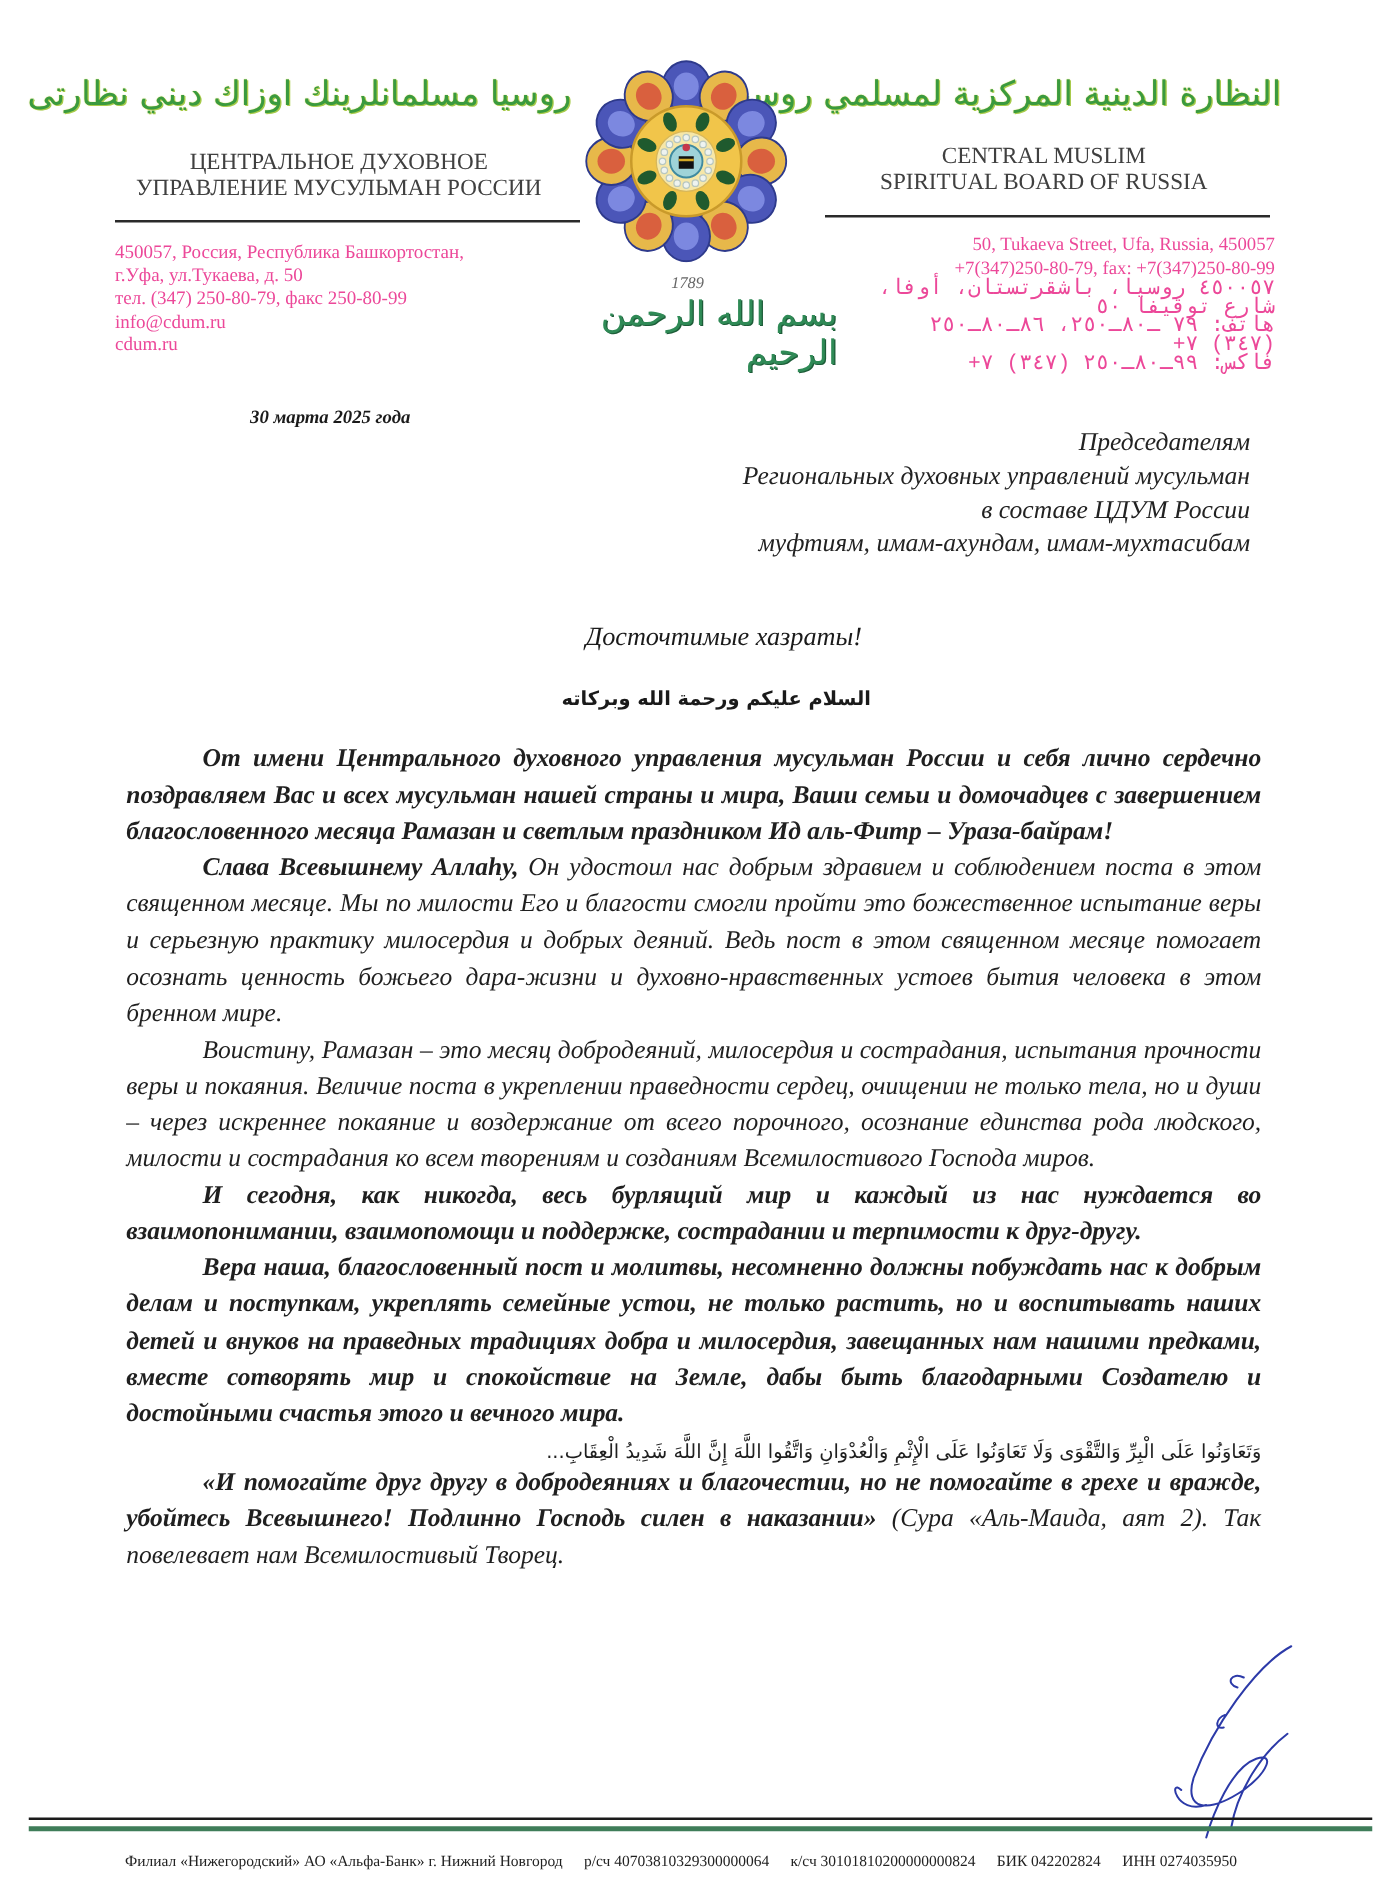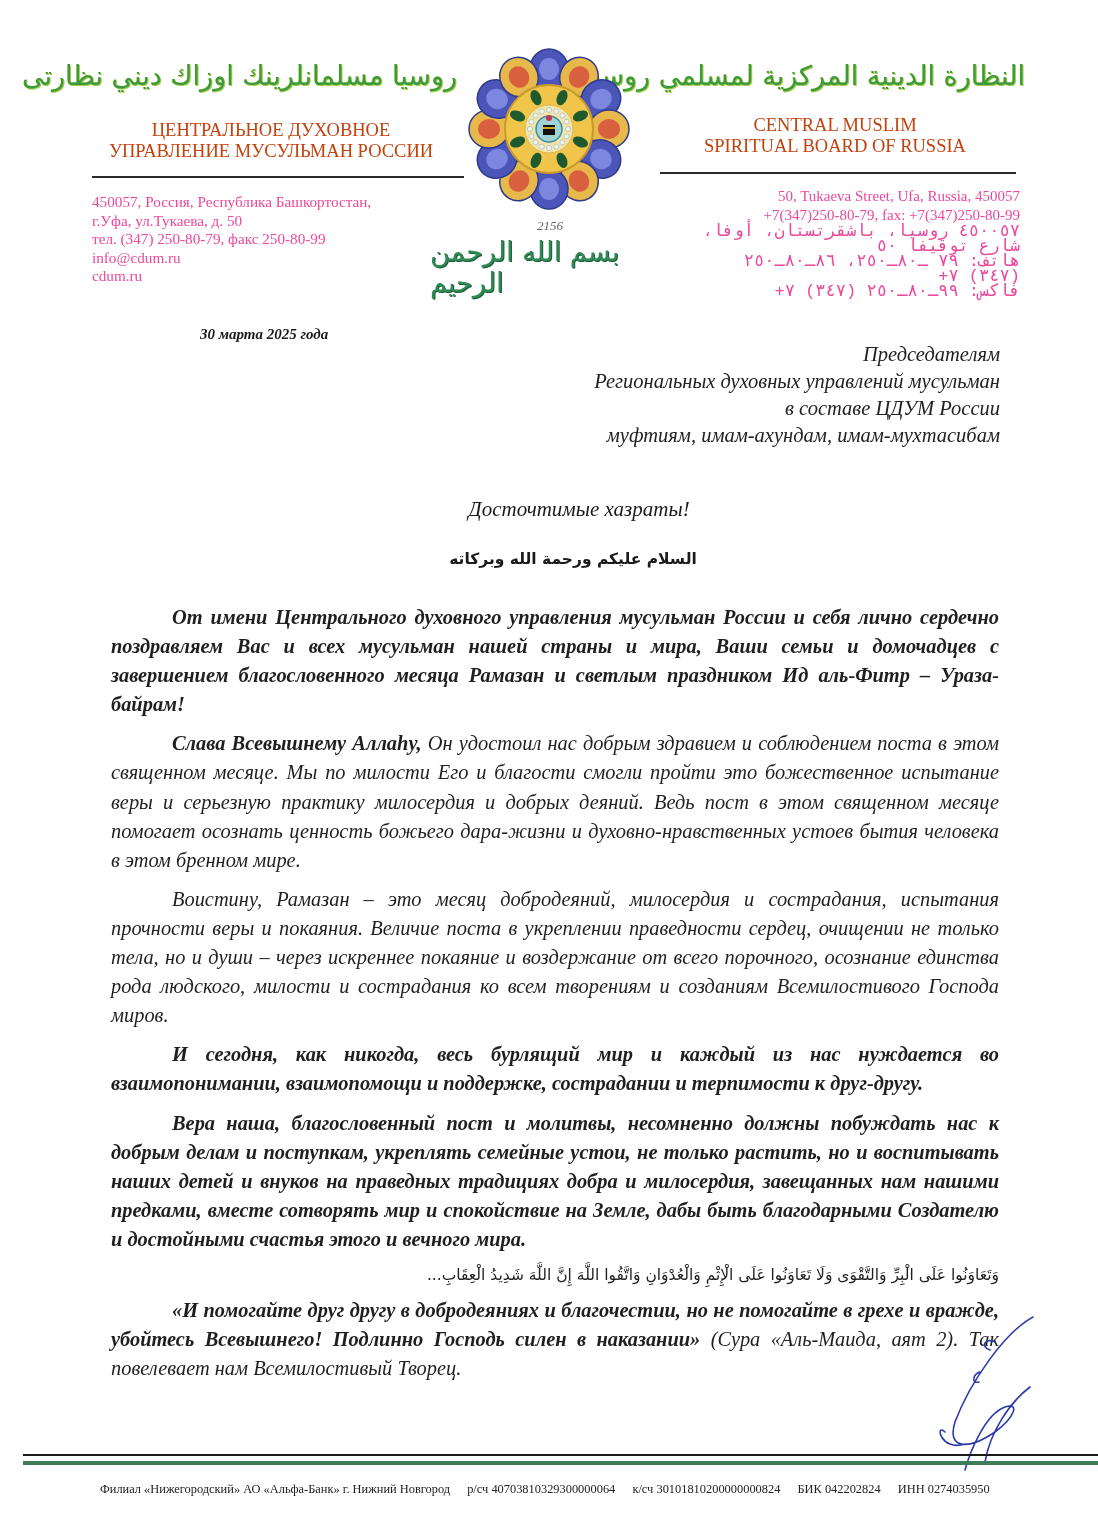--- a/index.html
+++ b/index.html
@@ -3,51 +3,51 @@
 <meta charset="utf-8">
 <style>
   html, body { margin: 0; padding: 0; background: #ffffff; }
   body { width: 1098px; height: 1522px; position: relative; overflow: hidden; color: #1a1a1a; font-family: "Liberation Serif", serif; }
   .abs { position: absolute; }
 
   
   .arabic-banner { font-family: "DejaVu Sans", sans-serif; color: #3a9a3f; font-size: 27px; direction: rtl; white-space: nowrap; text-shadow: 0 0 1px #c9d640, 1px 1px 0 #a3c94a; letter-spacing: 1px; }
   #ar-left { left: 92px; top: 60px; width: 365px; text-align: center; }
   #ar-right { left: 665px; top: 60px; width: 360px; text-align: center; }
-  .org-name { font-size: 18.5px; text-align: center; line-height: 21px; color: #c2410c; }
+  .org-name { font-size: 18.5px; text-align: center; line-height: 21px; color: #404040; }
   #org-ru { left: 86px; top: 120px; width: 370px; }
   #org-en { left: 660px; top: 115px; width: 350px; text-align: center; }
   .hr-head { height: 2px; background: #2a2a2a; }
   #hr-left { left: 92px; top: 176px; width: 372px; }
   #hr-right { left: 660px; top: 172px; width: 356px; }
 
   .addr { font-size: 15.2px; line-height: 18.5px; color: #ec4899; }
   #addr-ru { left: 92px; top: 193px; width: 370px; }
   #addr-ru .bold { font-weight: normal; }
   #addr-en { left: 690px; top: 187px; width: 330px; text-align: right; font-size: 15px; line-height: 18.5px; }
   #addr-en .ar { font-family: Liberation Mono, monospace; font-size: 17px; line-height: 15px; direction: rtl; }
 
   
   #emblem { left: 468px; top: 48px; width: 162px; height: 162px; }
   #emblem-year { left: 520px; top: 218px; width: 60px; text-align: center; font-style: italic; font-size: 13px; color: #666; }
-  #bismillah { left: 430px; top: 236px; width: 240px; text-align: left; font-family: "DejaVu Sans", sans-serif; color: #2f8a56; font-size: 27px; direction: rtl; text-shadow: 1px 1px 0 #1d5c38; }
+  #bismillah { left: 430px; top: 236px; width: 240px; text-align: right; font-family: "DejaVu Sans", sans-serif; color: #2f8a56; font-size: 27px; direction: rtl; text-shadow: 1px 1px 0 #1d5c38; }
 
   
   #date { left: 162px; top: 326px; font-style: italic; font-weight: bold; font-size: 15px; margin-left: 38px; }
 
   
   #addressee { left: 470px; top: 341px; width: 530px; text-align: right; font-style: italic; font-size: 20.5px; line-height: 27px; color: #222; }
 
   
   #greeting { left: 0; top: 497px; width: 1098px; text-align: center; padding-left: 60px; box-sizing: border-box; font-style: italic; font-weight: normal; font-size: 21px; }
   #salam { left: 0; top: 550px; width: 1098px; padding-left: 48px; box-sizing: border-box; text-align: center; font-family: "DejaVu Sans", sans-serif; font-weight: bold; font-size: 15.5px; direction: rtl; }
 
   
   #body-text { left: 101px; top: 593px; width: 908px; font-style: italic; font-size: 20.4px; line-height: 29.1px; text-align: justify; color: #1f1f1f; }
-  #body-text p { margin: 10px; text-indent: 61px; }
+  #body-text p { margin: 0; text-indent: 61px; }
   #body-text .b { font-weight: bold; }
   #body-text .ayah { text-indent: 0; font-style: normal; font-family: "DejaVu Sans", sans-serif; font-size: 15.5px; direction: rtl; text-align: right; line-height: 22px; margin-top: 4px; }
 
   
   #signature { left: 925px; top: 1312px; width: 120px; height: 160px; }
 
   
   #footer-line1 { left: 23px; top: 1454px; width: 1075px; height: 2px; background: #1b1b1b; }
   #footer-line2 { left: 23px; top: 1461px; width: 1075px; height: 4px; background: #3f7d59; }
   #footer-text { left: 100px; top: 1482px; width: 930px; font-size: 12.4px; color: #222; white-space: nowrap; }
@@ -166,21 +166,21 @@
         <circle cx="7.27" cy="-17.55" r="2.6" fill="#eef3f0" stroke="#b8c7c0"></circle>
         <circle cx="13.44" cy="-13.44" r="2.6" fill="#eef3f0" stroke="#b8c7c0"></circle>
         <circle cx="17.55" cy="-7.27" r="2.6" fill="#eef3f0" stroke="#b8c7c0"></circle>
       </g>
     <circle r="13" fill="#9fd3d8" stroke="#3f8aa0" stroke-width="1.5"></circle>
     <rect x="-6" y="-4" width="12" height="10" fill="#111"></rect>
     <rect x="-6" y="-2" width="12" height="2" fill="#d4a927"></rect>
     <circle cy="-11" r="3" fill="#c6364a"></circle>
   </g>
 </svg>
-<div id="emblem-year" class="abs">2156</div>
+<div id="emblem-year" class="abs">1789</div>
 <div id="bismillah" class="abs">بسم الله الرحمن الرحيم</div>
 
 <div id="date" class="abs">30 марта 2025 года</div>
 
 <div id="addressee" class="abs">
   <div>Председателям</div>
   <div>Региональных духовных управлений мусульман</div>
   <div>в составе ЦДУМ России</div>
   <div>муфтиям, имам-ахундам, имам-мухтасибам</div>
 </div>

